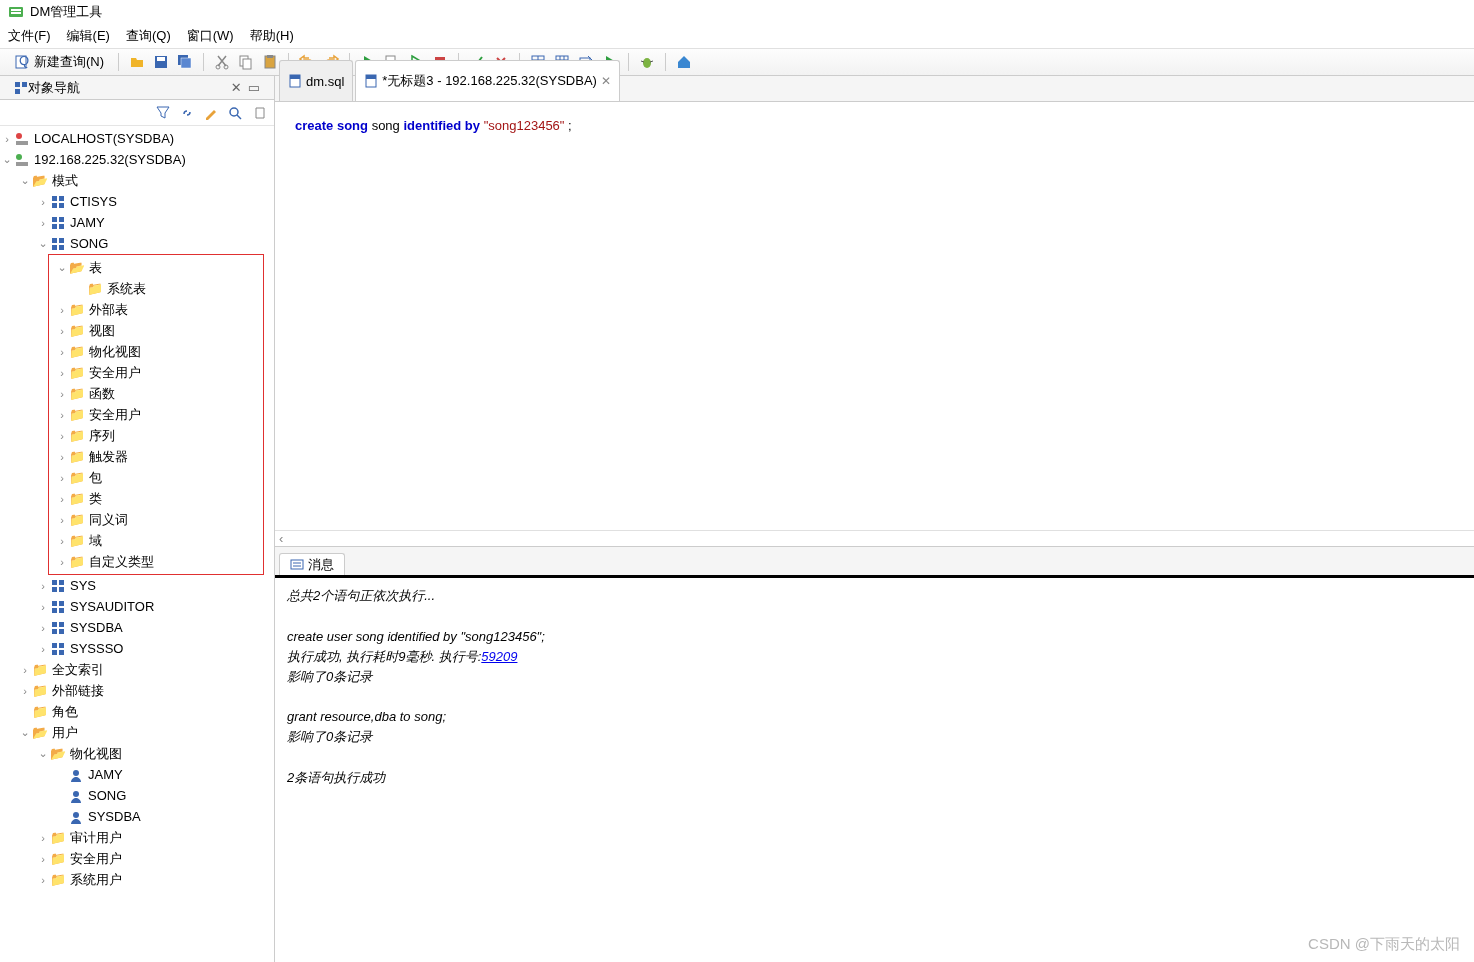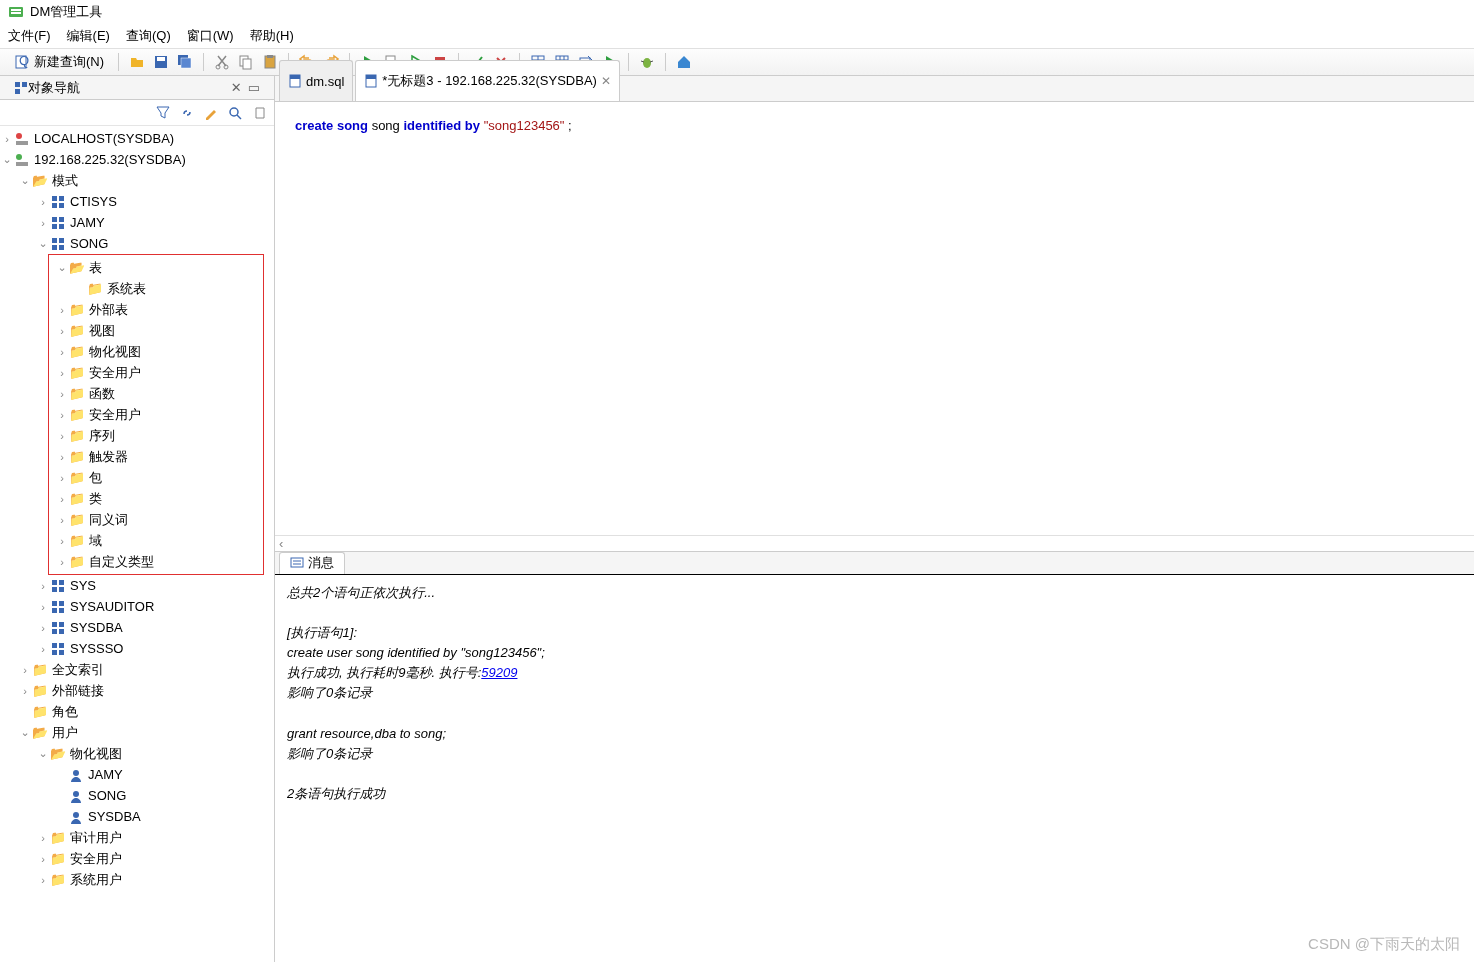--- a/index.html
+++ b/index.html
@@ -32,21 +32,21 @@
 .editor-tabs { height: 26px; display: flex; align-items: flex-end; background: #f5f5f5; border-bottom: 1px solid #ccc; padding: 0 4px; gap: 2px; }
 .editor-tab { display: flex; align-items: center; gap: 4px; padding: 20px 8px; background: #fff; border: 1px solid #ccc; border-bottom: none; border-radius: 3px 3px 0 0; cursor: pointer; height: 29px; }
 .editor-tab.inactive { background: #efefef; }
 .editor-tab .tab-icon { width: 14px; height: 14px; }
 .editor-tab .x { color: #888; font-size: 12px; cursor: pointer; }
 .editor-area { flex: 1.1; padding: 12px 20px; font-family: "Consolas", monospace; font-size: 14px; line-height: 1.8; overflow: auto; position: relative; }
 .editor-area .kw { color: #0000cc; font-weight: bold; }
 .editor-area .str { color: #a31515; }
 .cursor-line { background: #eaf2ff; display: inline-block; width: 100%; }
 .hscroll { height: 16px; border-top: 1px solid #e0e0e0; display: flex; align-items: center; padding: 0 4px; color: #888; }
-.output-tabs { height: 24px; display: flex; align-items: flex-end; background: #f5f5f5; border-bottom: 1px solid #000000; border-top: 1px solid #ccc; padding: 0 4px; }
+.output-tabs { height: 32px; display: flex; align-items: flex-end; background: #f5f5f5; border-bottom: 3px solid #000000; border-top: 1px solid #ccc; padding: 0 4px; }
 .output-tab { display: flex; align-items: center; gap: 4px; padding: 2px 10px; background: #fff; border: 1px solid #ccc; border-bottom: none; border-radius: 3px 3px 0 0; height: 22px; }
 .output { flex: 1; padding: 8px 12px; font-family: "SimSun", monospace; font-size: 14px; line-height: 1.55; overflow: auto; font-style: italic; }
 .output a { color: #0000ee; text-decoration: underline; cursor: pointer; }
 .watermark { position: absolute; right: 14px; bottom: 8px; color: #b8b8b8; font-size: 15px; }
 svg { display: block; }
 </style>
 </head>
 <body>
 
 <div class="title-bar">
@@ -539,21 +539,20 @@
             <rect x="1" y="2" width="12" height="9" fill="none" stroke="#3a67b1"></rect>
             <line x1="3" y1="5" x2="11" y2="5" stroke="#3a67b1"></line>
             <line x1="3" y1="8" x2="11" y2="8" stroke="#3a67b1"></line>
           </svg>
         <span>消息</span>
       </div>
     </div>
     <div class="output">
       <div>总共2个语句正依次执行...</div>
       <div>&nbsp;</div>
-      <div>[执行语句1]:</div>
       <div>create user song identified by "song123456";</div>
       <div><span>执行成功, 执行耗时9毫秒. 执行号:</span><a>59209</a></div>
       <div>影响了0条记录</div>
       <div>&nbsp;</div>
       <div>grant resource,dba to song;</div>
       <div>影响了0条记录</div>
       <div>&nbsp;</div>
       <div>2条语句执行成功</div>
     </div>
   </div>

